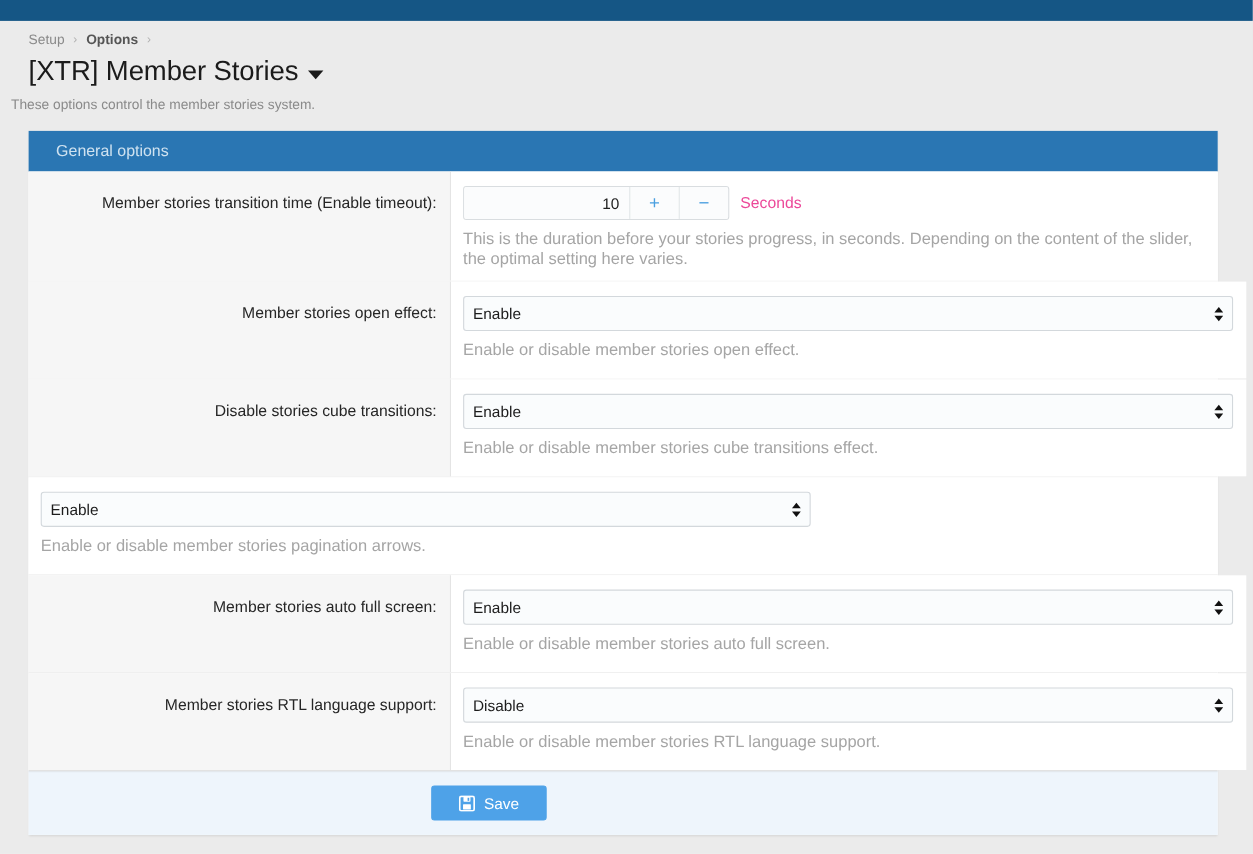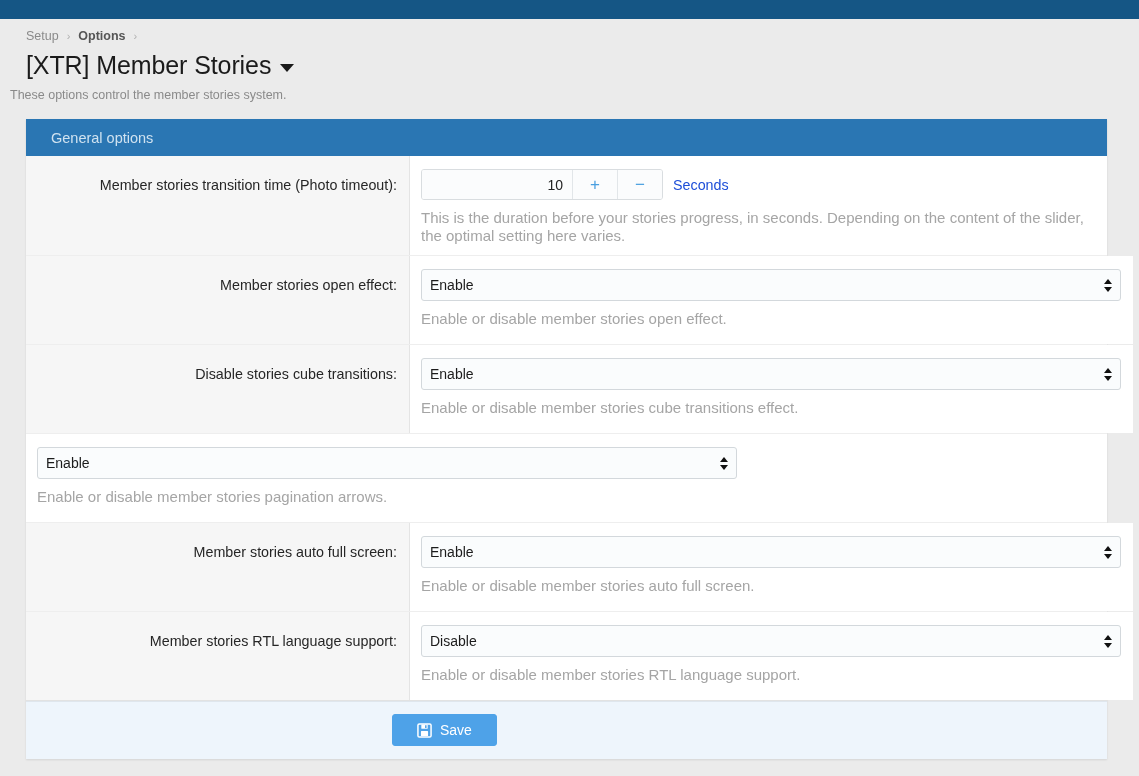--- a/index.html
+++ b/index.html
@@ -146,21 +146,21 @@
     border: none;
     border-left: 1px solid #e2e6e9;
     background: #fbfcfd;
     color: #4a9fe0;
     font-size: 17px;
     line-height: 1;
     cursor: pointer;
     display: flex; align-items: center; justify-content: center;
     font-family: "Liberation Sans", sans-serif;
   }
-  .unit-label { font-size: 14.3px; color: #1d4ed8; }
+  .unit-label { font-size: 14.3px; color: #ec4899; }
 
   
   .sel-wrap { position: relative; width: 700px; }
   select.sel {
     width: 100%;
     height: 32px;
     border: 1px solid #d3d8dc;
     border-radius: 3px;
     background: #fafcfd;
     padding: 0 26px 0 8px;
@@ -237,21 +237,21 @@
 
     <div class="tabbar">
       <div class="tab">
         <span>General options</span>
       </div>
     </div>
 
     <div class="form-body">
 
       <div class="row">
-        <div class="lbl">Member stories transition time (Photo timeout):</div>
+        <div class="lbl">Member stories transition time (Enable timeout):</div>
         <div class="ctl">
           <div class="stepper">
             <div class="stepper-group">
               <input class="num-input" type="text" value="10" style="">
               <button class="step-btn">+</button>
               <button class="step-btn">−</button>
             </div>
             <span class="unit-label">Seconds</span>
           </div>
           <div class="helptext">This is the duration before your stories progress, in seconds. Depending on the content of the slider, the optimal setting here varies.</div>

